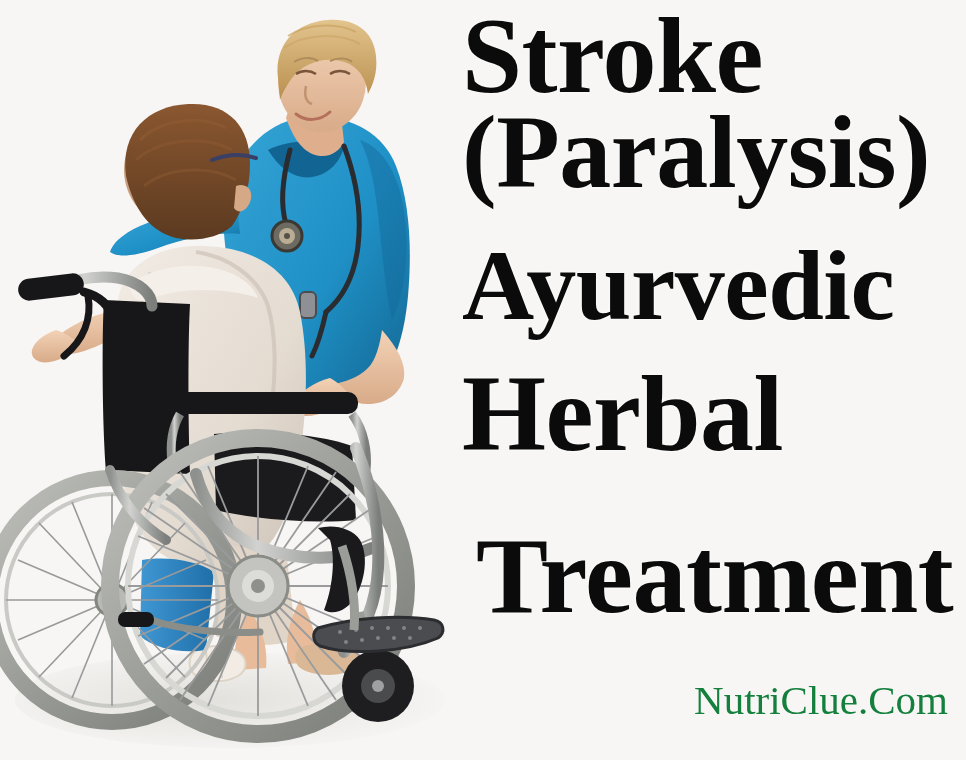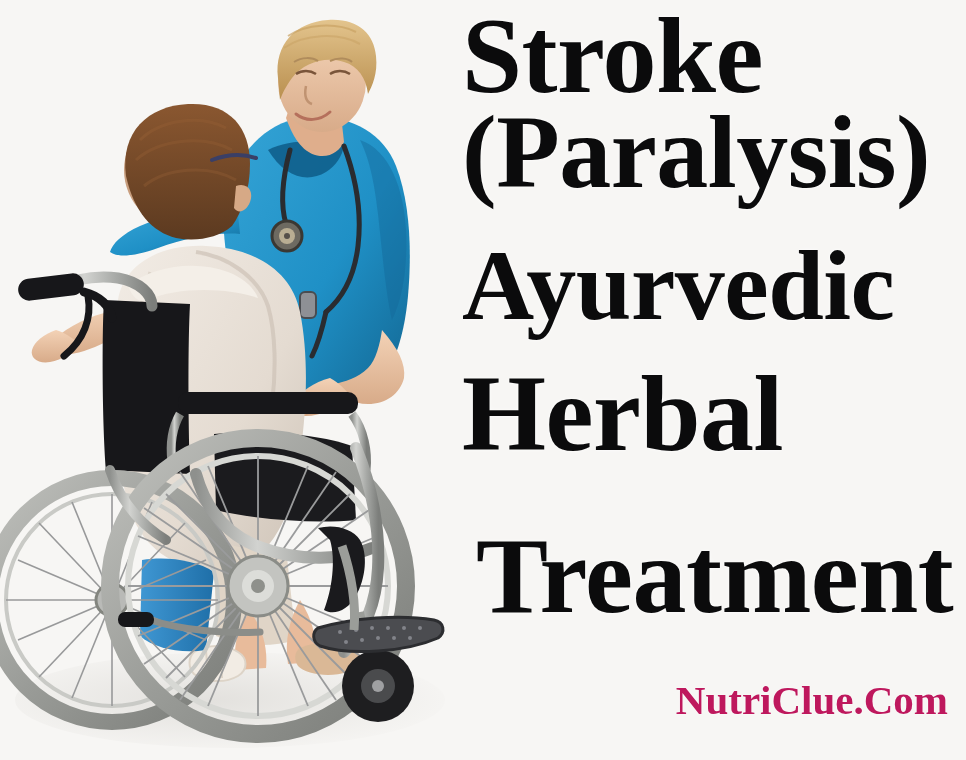--- a/index.html
+++ b/index.html
@@ -51,25 +51,24 @@
   .line-4 { top: 352px; font-size: 108px; }
   .line-5 { top: 470px; font-size: 108px; left: 14px; margin-top: 44px; }
 
   
   .watermark {
     position: absolute;
     right: 18px;
     bottom: 36px;
     font-family: "Liberation Serif", "DejaVu Serif", serif;
     font-size: 41px;
-    color: #be185d;
+    color: #15803d;
     letter-spacing: 0px;
     white-space: nowrap;
     text-shadow: 0 0 2px rgba(255,255,255,0.9);
-    font-weight: bold;
   }
 </style>
 </head>
 <body>
 
 <div class="canvas">
 
   <div class="photo">
     <svg width="520" height="760" viewBox="0 0 520 760" xmlns="http://www.w3.org/2000/svg">
       <defs>

